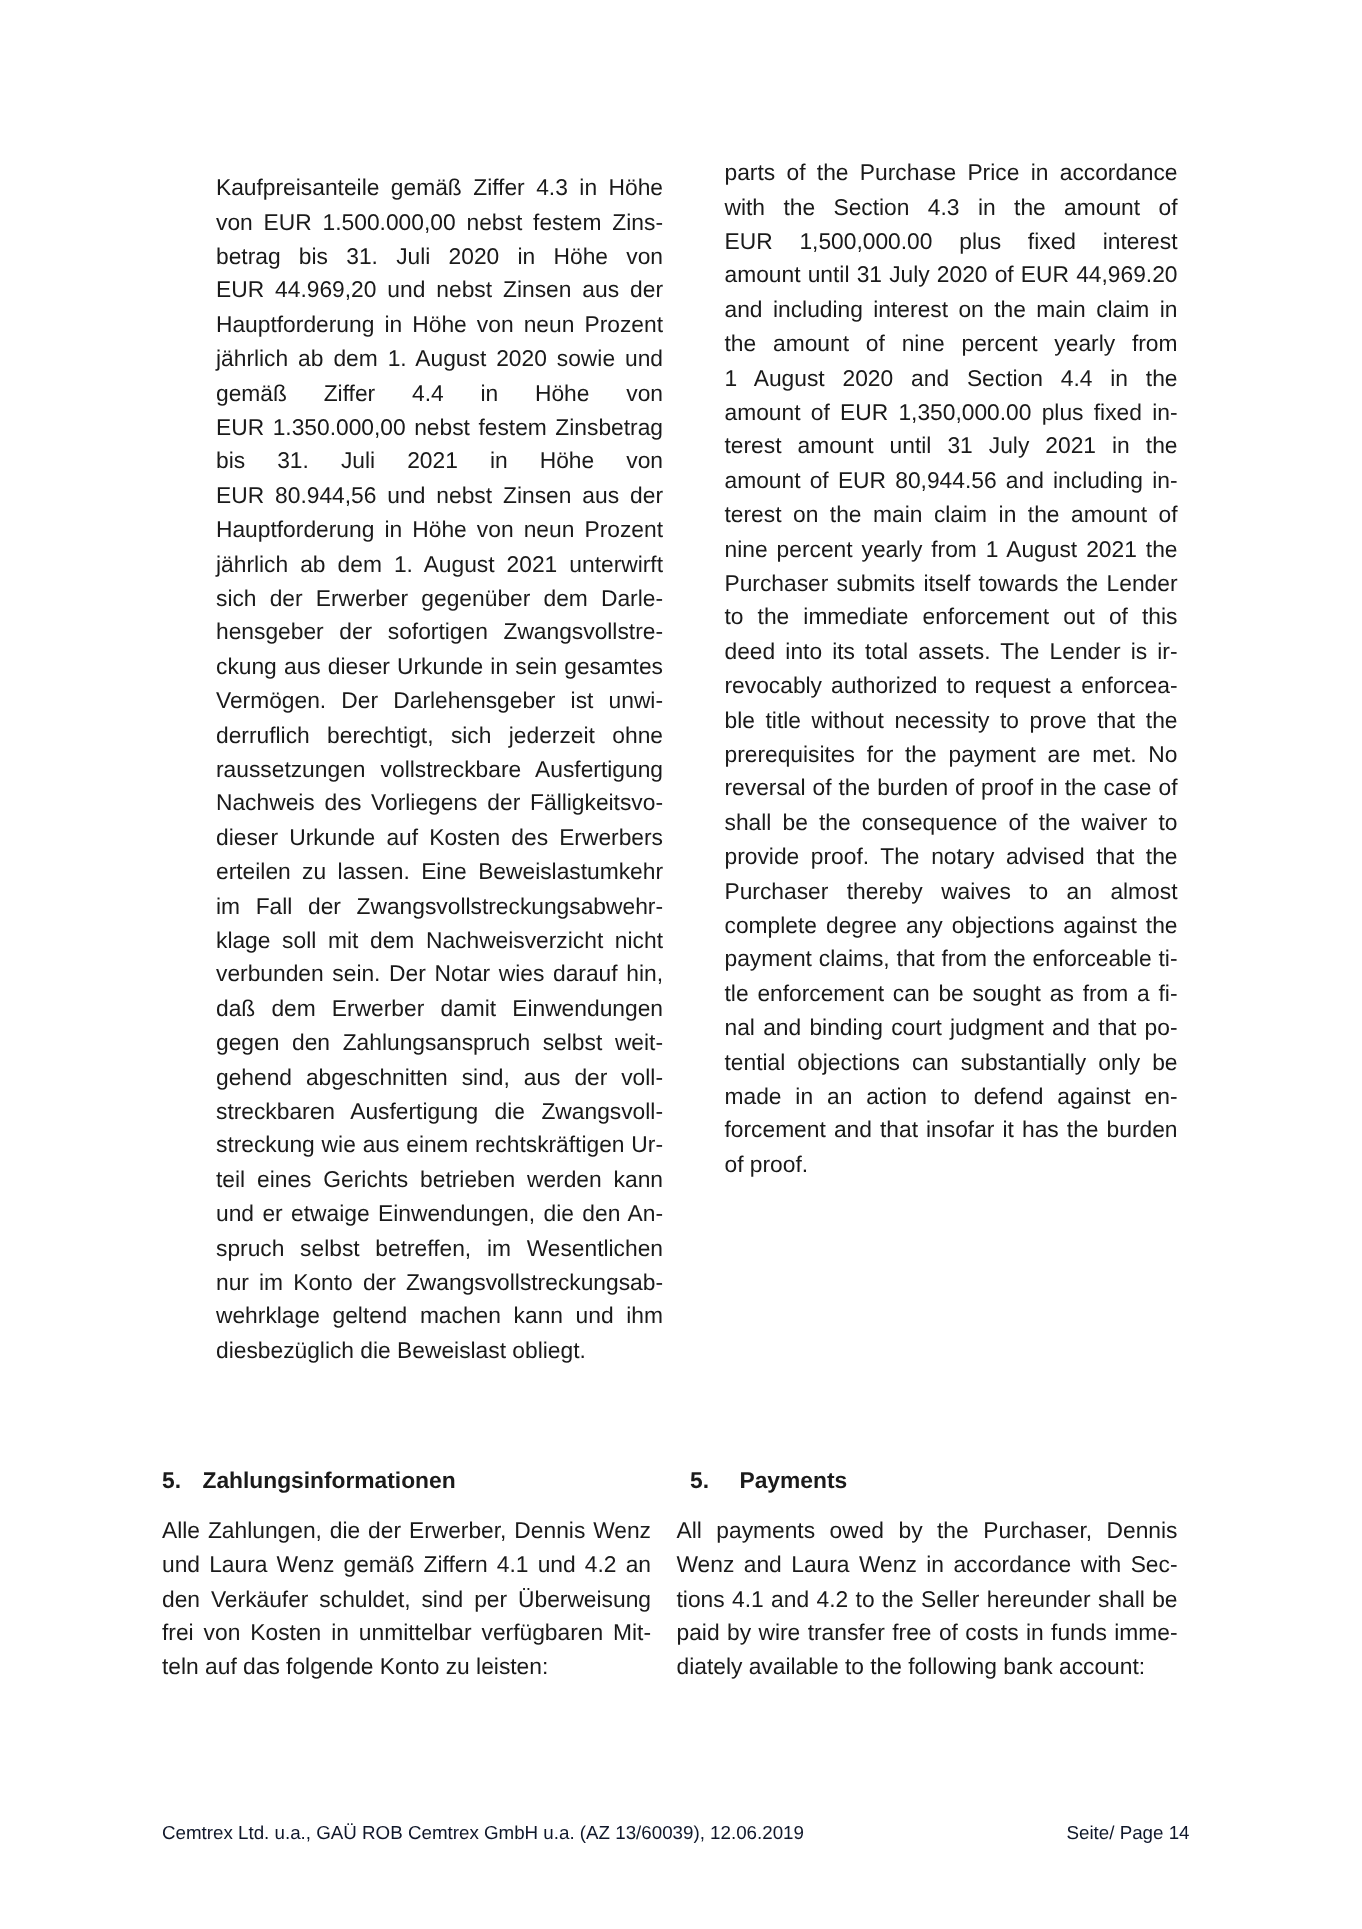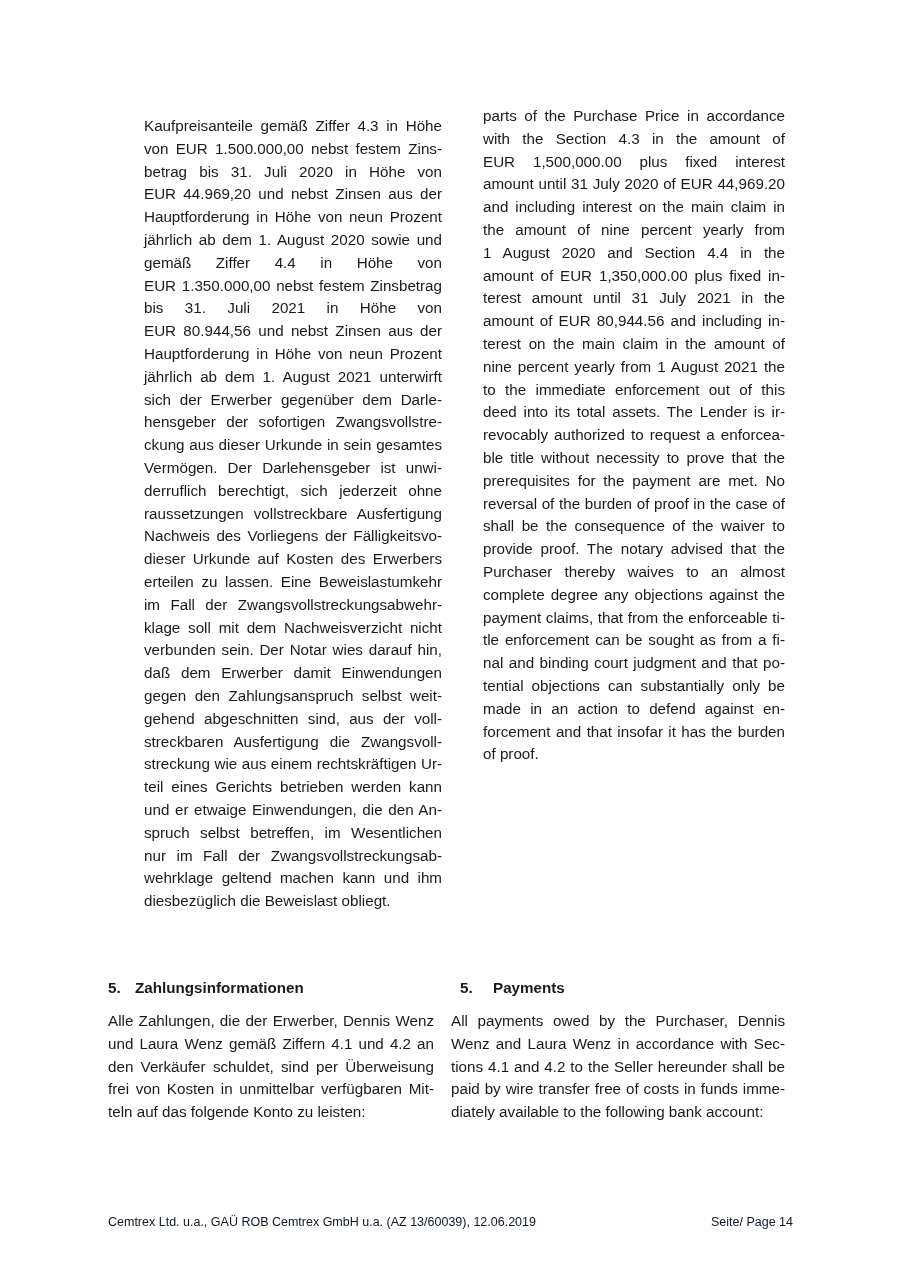--- a/index.html
+++ b/index.html
@@ -88,37 +88,38 @@
     <span class="ln">klage soll mit dem Nachweisverzicht nicht</span>
     <span class="ln">verbunden sein. Der Notar wies darauf hin,</span>
     <span class="ln">daß dem Erwerber damit Einwendungen</span>
     <span class="ln">gegen den Zahlungsanspruch selbst weit-</span>
     <span class="ln">gehend abgeschnitten sind, aus der voll-</span>
     <span class="ln">streckbaren Ausfertigung die Zwangsvoll-</span>
     <span class="ln">streckung wie aus einem rechtskräftigen Ur-</span>
     <span class="ln">teil eines Gerichts betrieben werden kann</span>
     <span class="ln">und er etwaige Einwendungen, die den An-</span>
     <span class="ln">spruch selbst betreffen, im Wesentlichen</span>
-    <span class="ln">nur im Fall der Zwangsvollstreckungsab-</span>
+    <span class="ln">nur im Konto der Zwangsvollstreckungsab-</span>
     <span class="ln">wehrklage geltend machen kann und ihm</span>
     <span class="ln last">diesbezüglich die Beweislast obliegt.</span>
   </div>
 <div id="en-top" class="col">
     <span class="ln">parts of the Purchase Price in accordance</span>
     <span class="ln">with the Section 4.3 in the amount of</span>
     <span class="ln">EUR 1,500,000.00 plus fixed interest</span>
     <span class="ln">amount until 31 July 2020 of EUR 44,969.20</span>
     <span class="ln">and including interest on the main claim in</span>
     <span class="ln">the amount of nine percent yearly from</span>
     <span class="ln">1 August 2020 and Section 4.4 in the</span>
     <span class="ln">amount of EUR 1,350,000.00 plus fixed in-</span>
     <span class="ln">terest amount until 31 July 2021 in the</span>
     <span class="ln">amount of EUR 80,944.56 and including in-</span>
     <span class="ln">terest on the main claim in the amount of</span>
     <span class="ln">nine percent yearly from 1 August 2021 the</span>
+    <span class="ln">Purchaser submits itself towards the Lender</span>
     <span class="ln">to the immediate enforcement out of this</span>
     <span class="ln">deed into its total assets. The Lender is ir-</span>
     <span class="ln">revocably authorized to request a enforcea-</span>
     <span class="ln">ble title without necessity to prove that the</span>
     <span class="ln">prerequisites for the payment are met. No</span>
     <span class="ln">reversal of the burden of proof in the case of</span>
     <span class="ln">shall be the consequence of the waiver to</span>
     <span class="ln">provide proof. The notary advised that the</span>
     <span class="ln">Purchaser thereby waives to an almost</span>
     <span class="ln">complete degree any objections against the</span>

